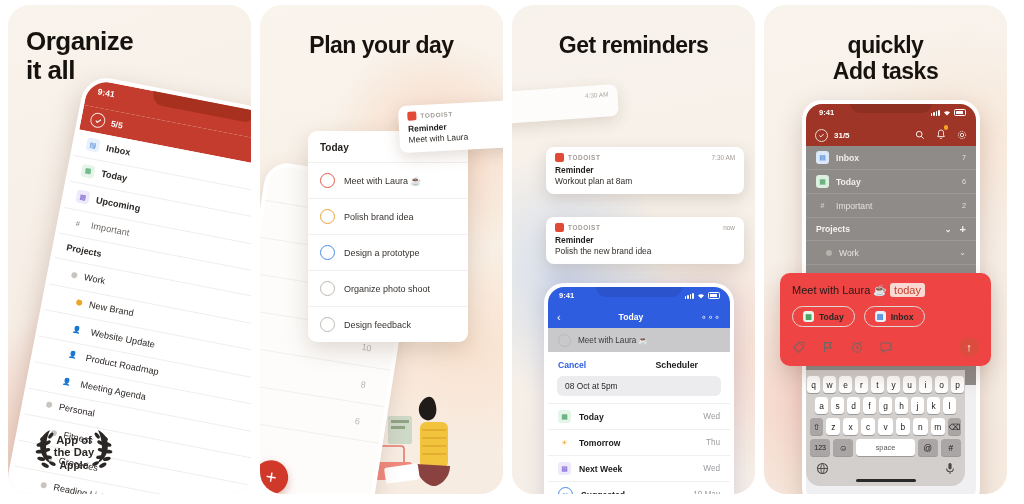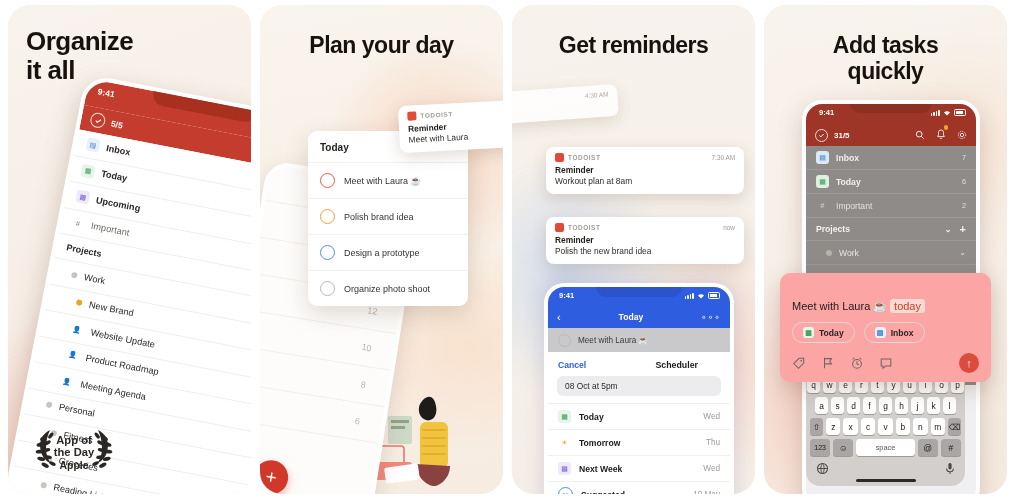--- a/index.html
+++ b/index.html
@@ -109,21 +109,21 @@
   .ph4 .sbright{position:absolute;right:10px;top:5px;display:flex;gap:3px;align-items:center;}
   .ph4 .nav{height:22px;background:#9e3526;display:flex;align-items:center;padding:0 9px;gap:6px;}
   .ph4 .nav .cnt{color:#fff;font-size:8px;font-weight:bold;}
   .ph4 .nav .sp{flex:1;}
   .dim{background:#8e8b89;}
   .r4{display:flex;align-items:center;height:23px;padding:0 10px;gap:7px;border-bottom:1px solid rgba(255,255,255,.13);}
   .r4 .lbl{font-size:8.6px;color:#f2efed;font-weight:bold;flex:1;}
   .r4 .num{font-size:7.4px;color:#e2ded9;}
   .sect4{display:flex;align-items:center;height:22px;padding:0 10px;font-size:8.6px;font-weight:bold;color:#f5f2f0;gap:8px;border-bottom:1px solid rgba(255,255,255,.13);}
 
-  .qadd{position:absolute;left:16px;top:268px;width:211px;background:#fca5a5;border-radius:10px;box-shadow:0 8px 22px rgba(110,80,60,.25);padding:27px 12px 9px 12px;z-index:10;box-sizing:border-box;}
+  .qadd{position:absolute;left:16px;top:268px;width:211px;background:#ef4444;border-radius:10px;box-shadow:0 8px 22px rgba(110,80,60,.25);padding:11px 12px 9px 12px;z-index:10;box-sizing:border-box;}
   .qtext{font-size:11px;color:#1e1b19;}
   .qhl{background:#fad9d3;color:#c4422f;border-radius:3px;padding:1px 4px;}
   .chips{display:flex;gap:9px;margin-top:9px;}
   .chip{display:flex;align-items:center;gap:5px;border:1px solid #ded9d4;border-radius:15px;padding:4px 10px;font-size:8.6px;font-weight:bold;color:#2a2624;}
   .qicons{display:flex;align-items:center;gap:15px;margin-top:10px;}
   .qsend{margin-left:auto;width:20px;height:20px;border-radius:50%;background:#dc4c3e;display:flex;align-items:center;justify-content:center;color:#fff;font-size:11px;}
 
   .kb{position:absolute;left:42px;right:42px;bottom:8px;background:#d2cfcd;border-radius:0 0 14px 14px;padding:6px 4px 4px 4px;z-index:8;}
   .krow{display:flex;justify-content:center;gap:3px;margin-bottom:4px;}
   .key{background:#fff;border-radius:3.5px;height:17px;min-width:13px;flex:1;display:flex;align-items:center;justify-content:center;font-size:8.4px;color:#1a1a1a;box-shadow:0 1px 0 rgba(0,0,0,.25);}
@@ -333,20 +333,24 @@
           <span class="tx">Polish brand idea</span>
         </div>
       <div class="trow">
           <span class="cbx" style="border-color:#4a8ce0"></span>
           <span class="tx">Design a prototype</span>
         </div>
       <div class="trow">
           <span class="cbx"></span>
           <span class="tx">Organize photo shoot</span>
         </div>
+      <div class="trow">
+          <span class="cbx"></span>
+          <span class="tx">Design feedback</span>
+        </div>
     </div>
   </div>
 
   <div class="panel p3">
     <div class="bgwash"></div>
     <div class="ptitle">
       <div>Get reminders</div>
     </div>
 
     <div class="notif ghostn">
@@ -428,22 +432,22 @@
           <span class="nm">Suggested</span>
           <span class="dy">19 May</span>
         </div>
       </div>
     </div>
   </div>
 
   <div class="panel p4">
     <div class="bgwash"></div>
     <div class="ptitle">
+      <div>quickly</div>
       <div>Add tasks</div>
-      <div>quickly</div>
     </div>
 
     <div class="ph4">
       <div class="sb">
         <div class="notch"></div>
         <div class="sbtime">9:41</div>
         <div class="sbright">
           <span class="sig">
               <i style="height:3px"></i>
               <i style="height:4px"></i>

